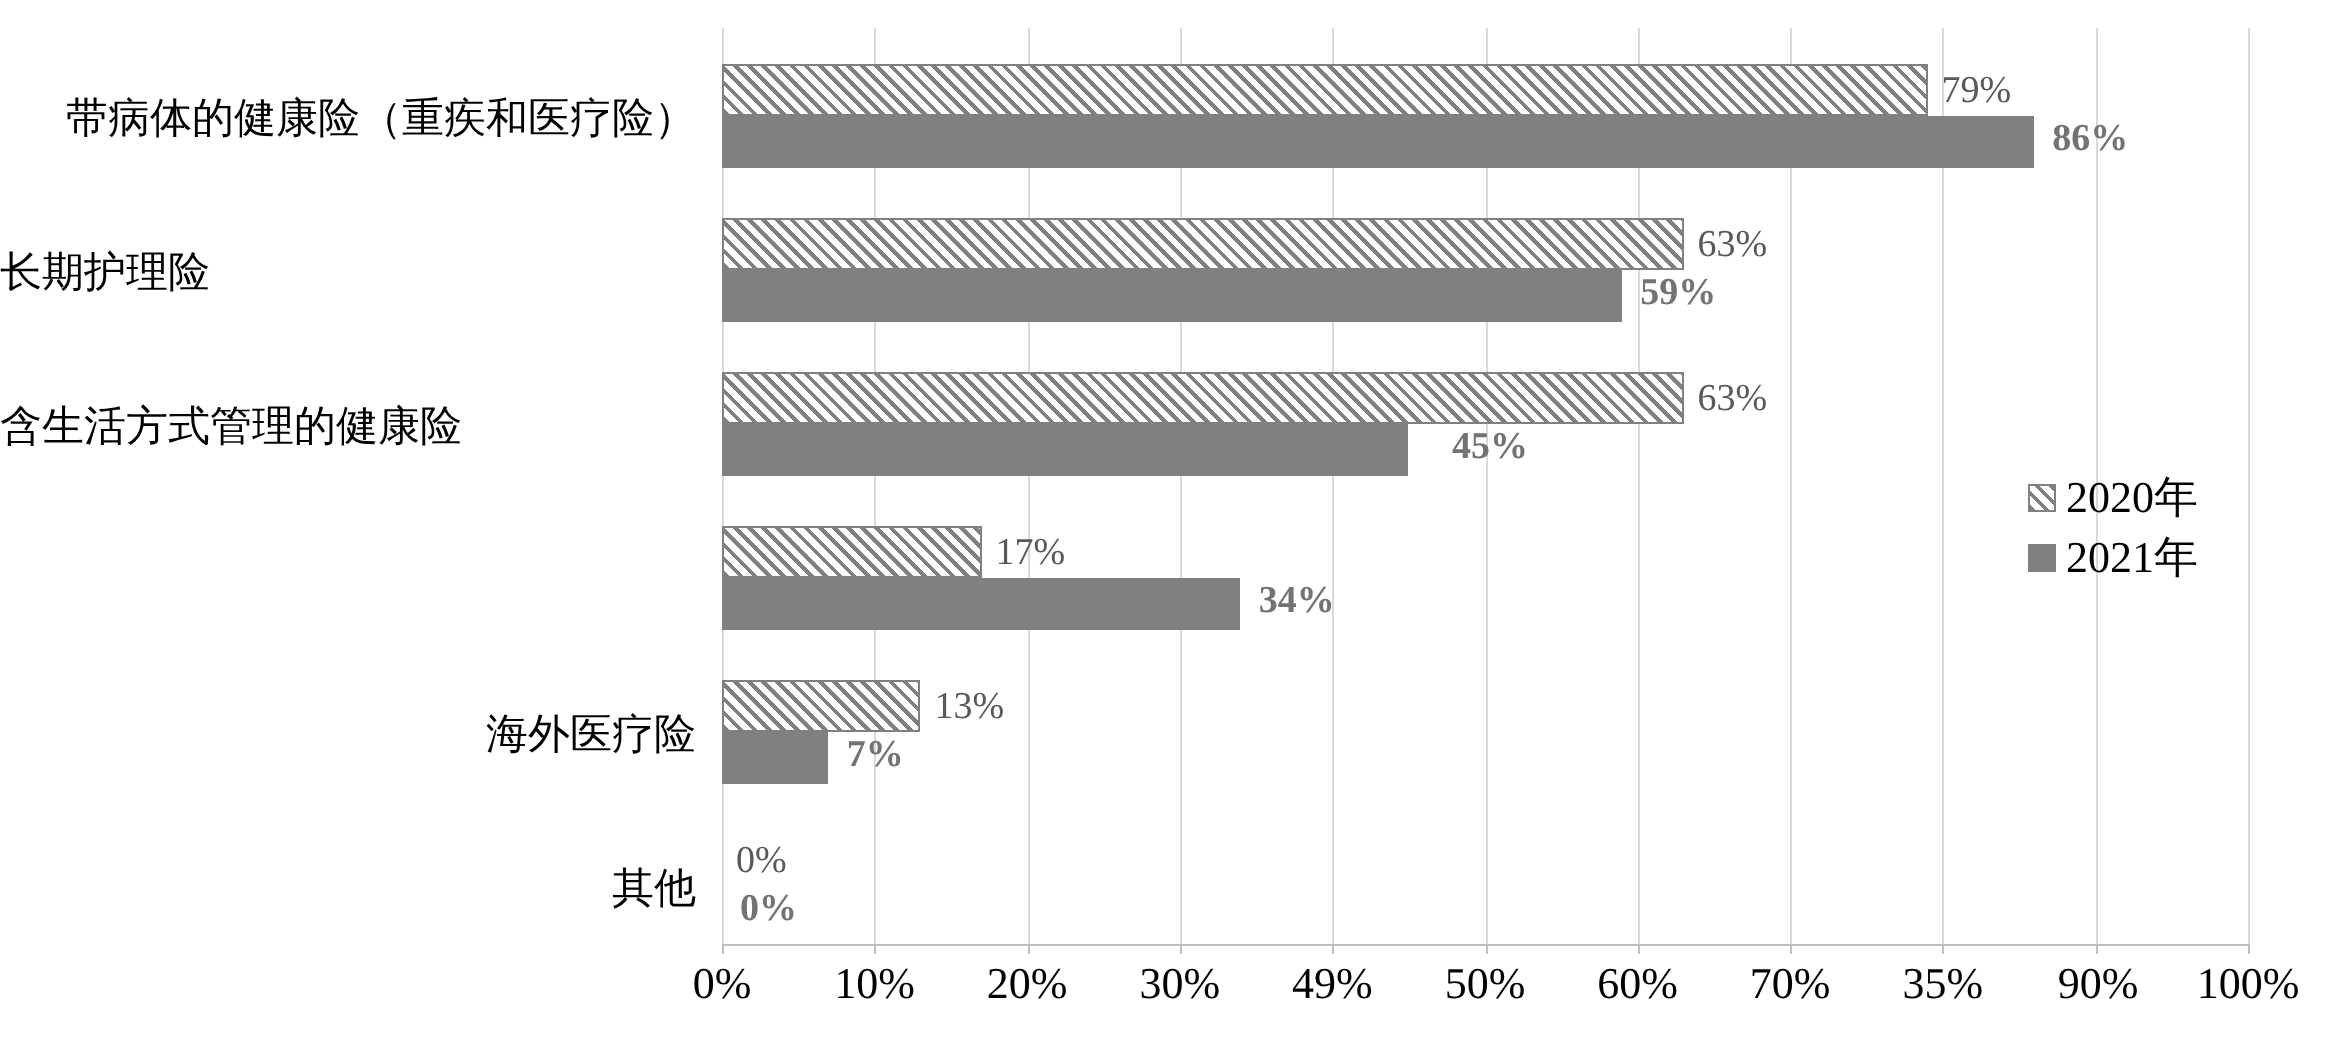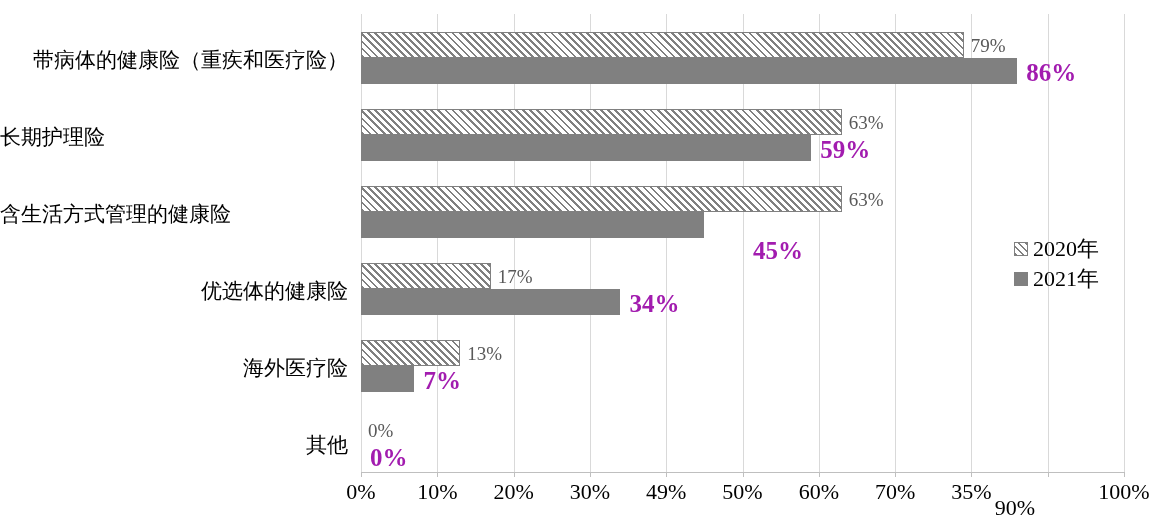--- a/index.html
+++ b/index.html
@@ -105,23 +105,23 @@
   }
 
   .label-2020 {
     top: 6px;
     font-size: 19px;
     color: #595959;
   }
 
   .label-2021 {
     top: 30px;
-    font-size: 25px;
+    font-size: 19px;
     font-weight: bold;
-    color: #a21caf;
+    color: #737373;
   }
 
   
   #legend {
     position: absolute;
     left: 998px;
     top: 234px;
   }
 
   .legend-row {
@@ -218,21 +218,21 @@
     <div class="tick-label" style="left: 666.2px;">49%</div>
     <div class="tick-mark" style="left: 742.5px;"></div>
     <div class="tick-label" style="left: 742.5px;">50%</div>
     <div class="tick-mark" style="left: 818.8px;"></div>
     <div class="tick-label" style="left: 818.8px;">60%</div>
     <div class="tick-mark" style="left: 895.1px;"></div>
     <div class="tick-label" style="left: 895.1px;">70%</div>
     <div class="tick-mark" style="left: 971.4px;"></div>
     <div class="tick-label" style="left: 971.4px;">35%</div>
     <div class="tick-mark" style="left: 1047.7px;"></div>
-    <div class="tick-label" style="left: 1015px; margin-top: 16px;">90%</div>
+    <div class="tick-label" style="left: 1049px;">90%</div>
     <div class="tick-mark" style="left: 1124px;"></div>
     <div class="tick-label" style="left: 1124px;">100%</div>
     <div class="cat-group" style="top: 30px;">
       <div class="cat-label" style="left: 0px; width: 348px; text-align: right; top: 19px;">带病体的健康险（重疾和医疗险）</div>
       <div class="bar bar-2020" style="left: 361px; width: 602.77px;"></div>
       <div class="bar-label label-2020" style="left: 970.77px;">79%</div>
       <div class="bar bar-2021" style="left: 361px; width: 656.18px;"></div>
       <div class="bar-label label-2021" style="left: 1026.18px;">86%</div>
     </div>
     <div class="cat-group" style="top: 107px;">
@@ -240,24 +240,23 @@
       <div class="bar bar-2020" style="left: 361px; width: 480.69px;"></div>
       <div class="bar-label label-2020" style="left: 848.69px;">63%</div>
       <div class="bar bar-2021" style="left: 361px; width: 450.17px;"></div>
       <div class="bar-label label-2021" style="left: 820.17px;">59%</div>
     </div>
     <div class="cat-group" style="top: 184px;">
       <div class="cat-label" style="left: 0px; width: 348px; text-align: left; top: 19px;">含生活方式管理的健康险</div>
       <div class="bar bar-2020" style="left: 361px; width: 480.69px;"></div>
       <div class="bar-label label-2020" style="left: 848.69px;">63%</div>
       <div class="bar bar-2021" style="left: 361px; width: 343.35px;"></div>
-      <div class="bar-label label-2021" style="left: 753px; margin-top: 24px;">45%</div>
+      <div class="bar-label label-2021" style="left: 726px;">45%</div>
     </div>
     <div class="cat-group" style="top: 261px;">
-      <div class="cat-label" style="left: 0px; width: 348px; text-align: right; top: 19px;">优选体的健康险</div>
       <div class="bar bar-2020" style="left: 361px; width: 129.71px;"></div>
       <div class="bar-label label-2020" style="left: 497.71px;">17%</div>
       <div class="bar bar-2021" style="left: 361px; width: 259.42px;"></div>
       <div class="bar-label label-2021" style="left: 629.42px;">34%</div>
     </div>
     <div class="cat-group" style="top: 338px;">
       <div class="cat-label" style="left: 0px; width: 348px; text-align: right; top: 19px;">海外医疗险</div>
       <div class="bar bar-2020" style="left: 361px; width: 99.19px;"></div>
       <div class="bar-label label-2020" style="left: 467.19px;">13%</div>
       <div class="bar bar-2021" style="left: 361px; width: 53.41px;"></div>

